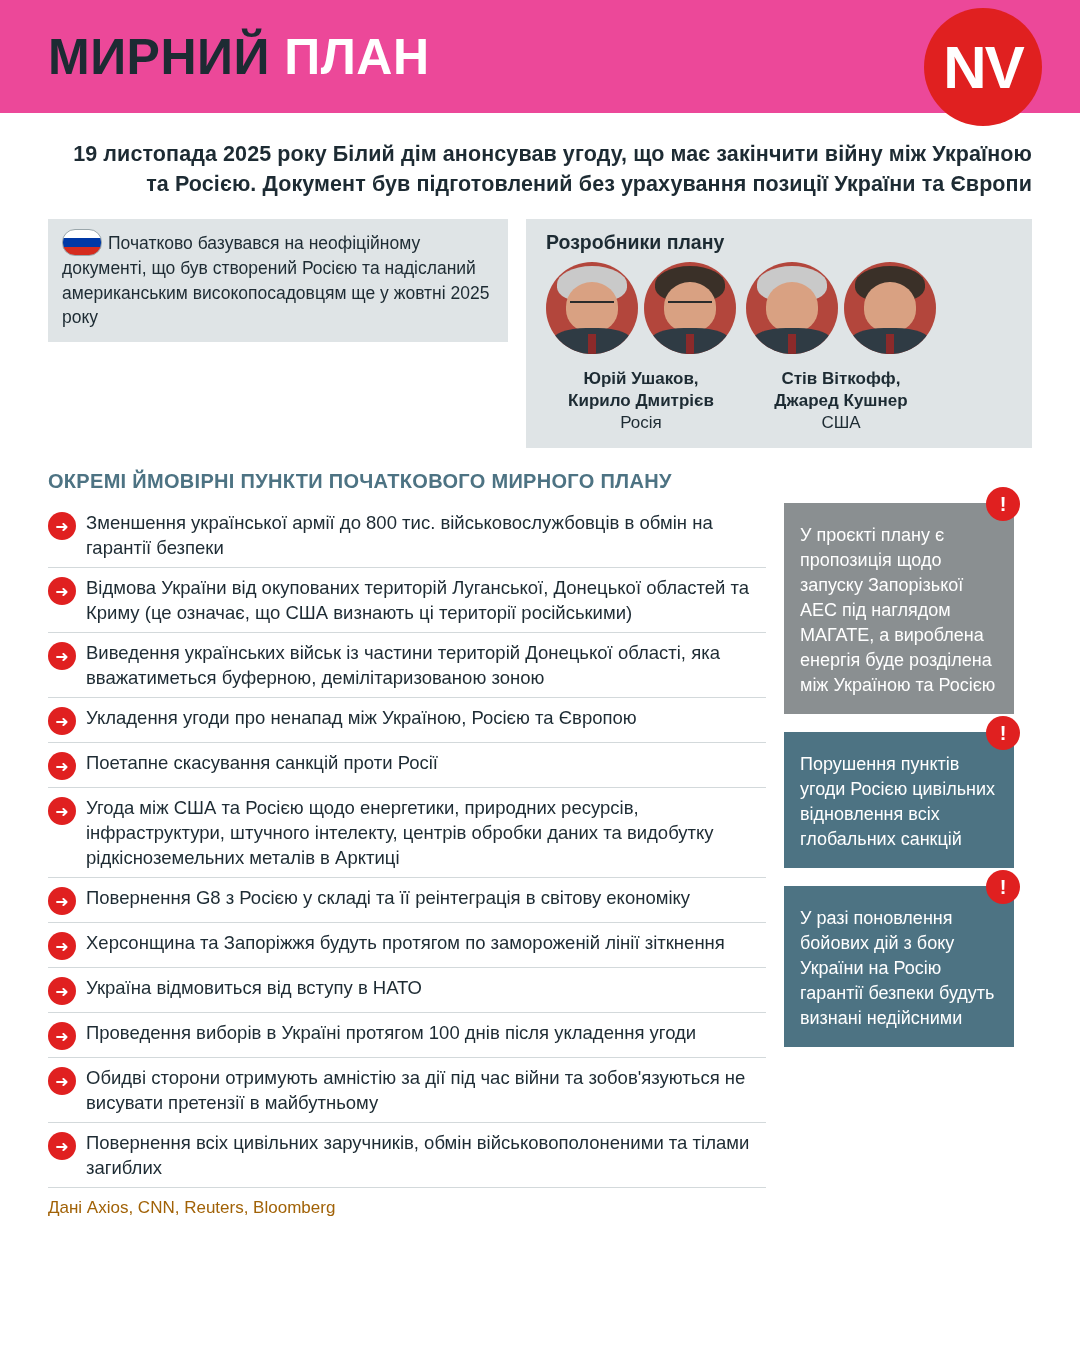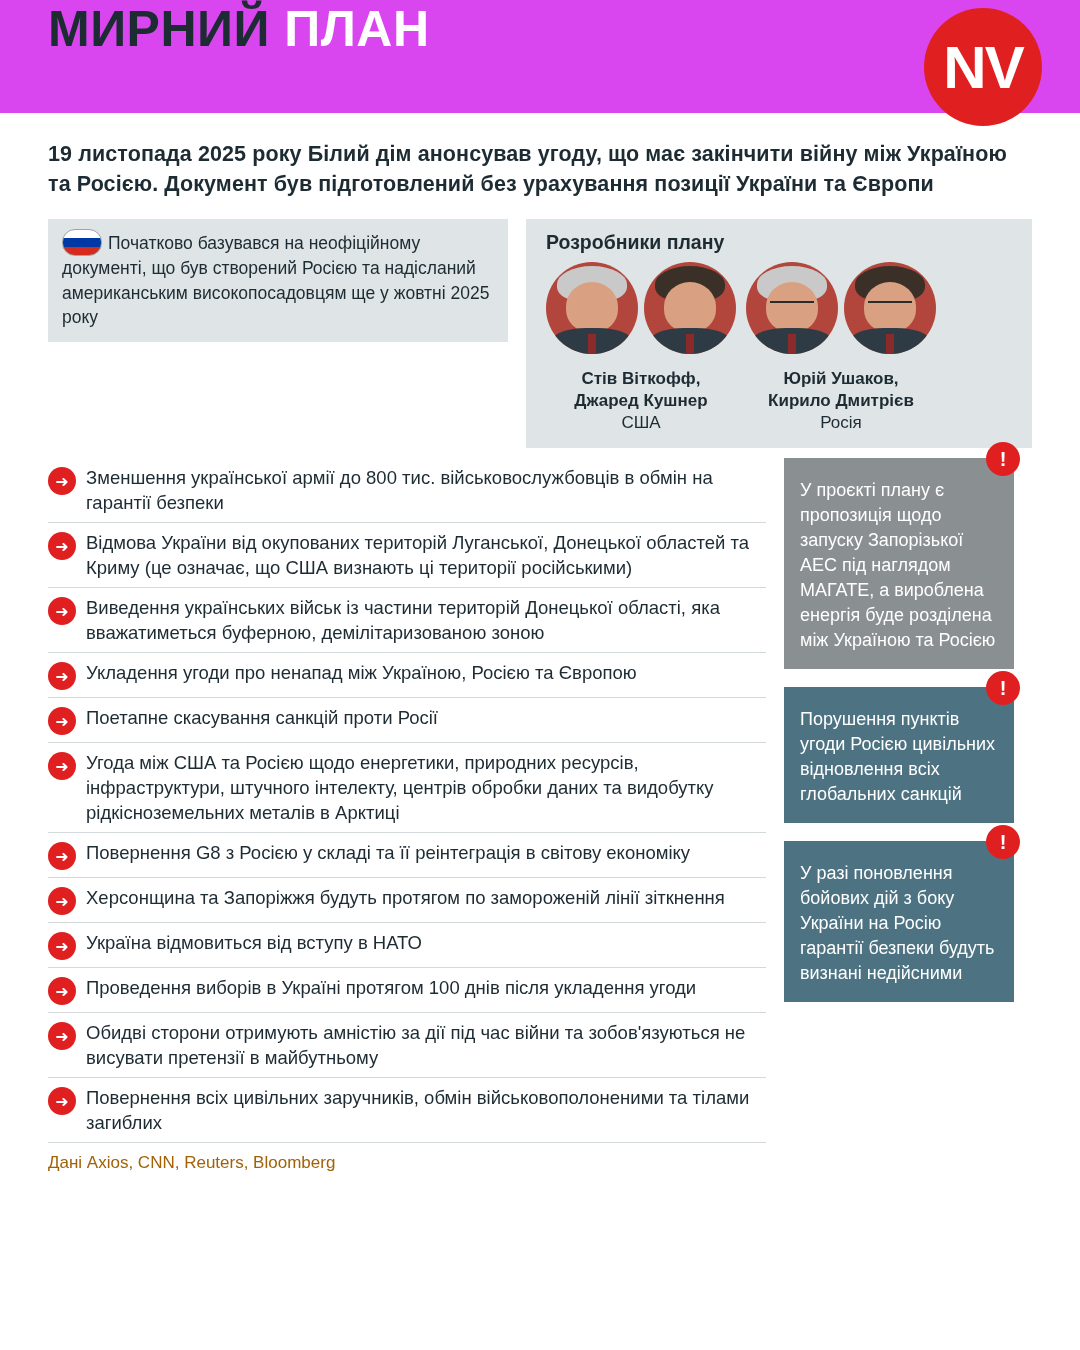--- a/index.html
+++ b/index.html
@@ -8,22 +8,23 @@
     height: 1350px;
     background: #ffffff;
     font-family: "Liberation Sans", sans-serif;
     overflow: hidden;
   }
 
   
   .header {
     position: relative;
     height: 113px;
-    background: #d946ef;
-    display: flex;
+    background: #ec4899;
+    display: flex;
+    align-items: center;
   }
   .header-title {
     margin-left: 48px;
     font-size: 50px;
     letter-spacing: 0.5px;
     color: #1d2b33;
     font-weight: bold;
   }
   .header-title .light { color: #ffffff; }
   .logo-badge {
@@ -47,20 +48,21 @@
 
   
   .content { padding: 26px 48px 0 48px; }
 
   .lede {
     font-size: 21.5px;
     line-height: 30px;
     font-weight: bold;
     color: #1d2b33;
     letter-spacing: 0.1px;
+    text-align: right;
   }
 
   
   .panels {
     display: flex;
     gap: 18px;
     margin-top: 20px;
   }
   .panel-left { width: 460px; }
   .note {
@@ -247,42 +249,20 @@
           <span class="flag flag-ru"></span>
         </span><span>Початково базувався на неофіційному документі, що був створений Росією та надісланий американським високопосадовцям ще у жовтні 2025 року</span>
       </div>
 
 
     </div>
 
     <div class="panel-right">
       <h3>Розробники плану</h3>
       <div class="faces">
-
-        <div class="face-group">
-          <div class="face-row">
-            <div class="face grey">
-              <div class="hair"></div>
-                <div class="skin"></div>
-                <div class="body"></div>
-                <div class="tie"></div>
-            </div>
-            <div class="face dark">
-              <div class="hair"></div>
-                <div class="skin"></div>
-                <div class="body"></div>
-                <div class="tie"></div>
-            </div>
-          </div>
-          <div class="face-caption">
-            <b>Стів Віткофф,</b>
-            <b>Джаред Кушнер</b>
-            <span>США</span>
-          </div>
-        </div>
 
         <div class="face-group">
           <div class="face-row">
             <div class="face grey">
               <div class="hair"></div>
                 <div class="skin"></div>
                 <div class="glasses"></div>
                 <div class="body"></div>
                 <div class="tie"></div>
             </div>
@@ -294,24 +274,47 @@
                 <div class="tie"></div>
             </div>
           </div>
           <div class="face-caption">
             <b>Юрій Ушаков,</b>
             <b>Кирило Дмитрієв</b>
             <span>Росія</span>
           </div>
         </div>
 
+        <div class="face-group">
+          <div class="face-row">
+            <div class="face grey">
+              <div class="hair"></div>
+                <div class="skin"></div>
+                <div class="body"></div>
+                <div class="tie"></div>
+            </div>
+            <div class="face dark">
+              <div class="hair"></div>
+                <div class="skin"></div>
+                <div class="body"></div>
+                <div class="tie"></div>
+            </div>
+          </div>
+          <div class="face-caption">
+            <b>Стів Віткофф,</b>
+            <b>Джаред Кушнер</b>
+            <span>США</span>
+          </div>
+        </div>
+
       </div>
     </div>
   </div>
 
+  <div class="section-title">ОКРЕМІ ЙМОВІРНІ ПУНКТИ ПОЧАТКОВОГО МИРНОГО ПЛАНУ</div>
 
   <div class="main">
 
     <div class="points">
       <div class="point">
         <div class="arrow">➜</div>
         <div class="point-text">Зменшення української армії до 800 тис. військовослужбовців в обмін на гарантії безпеки</div>
       </div>
       <div class="point">
         <div class="arrow">➜</div>

